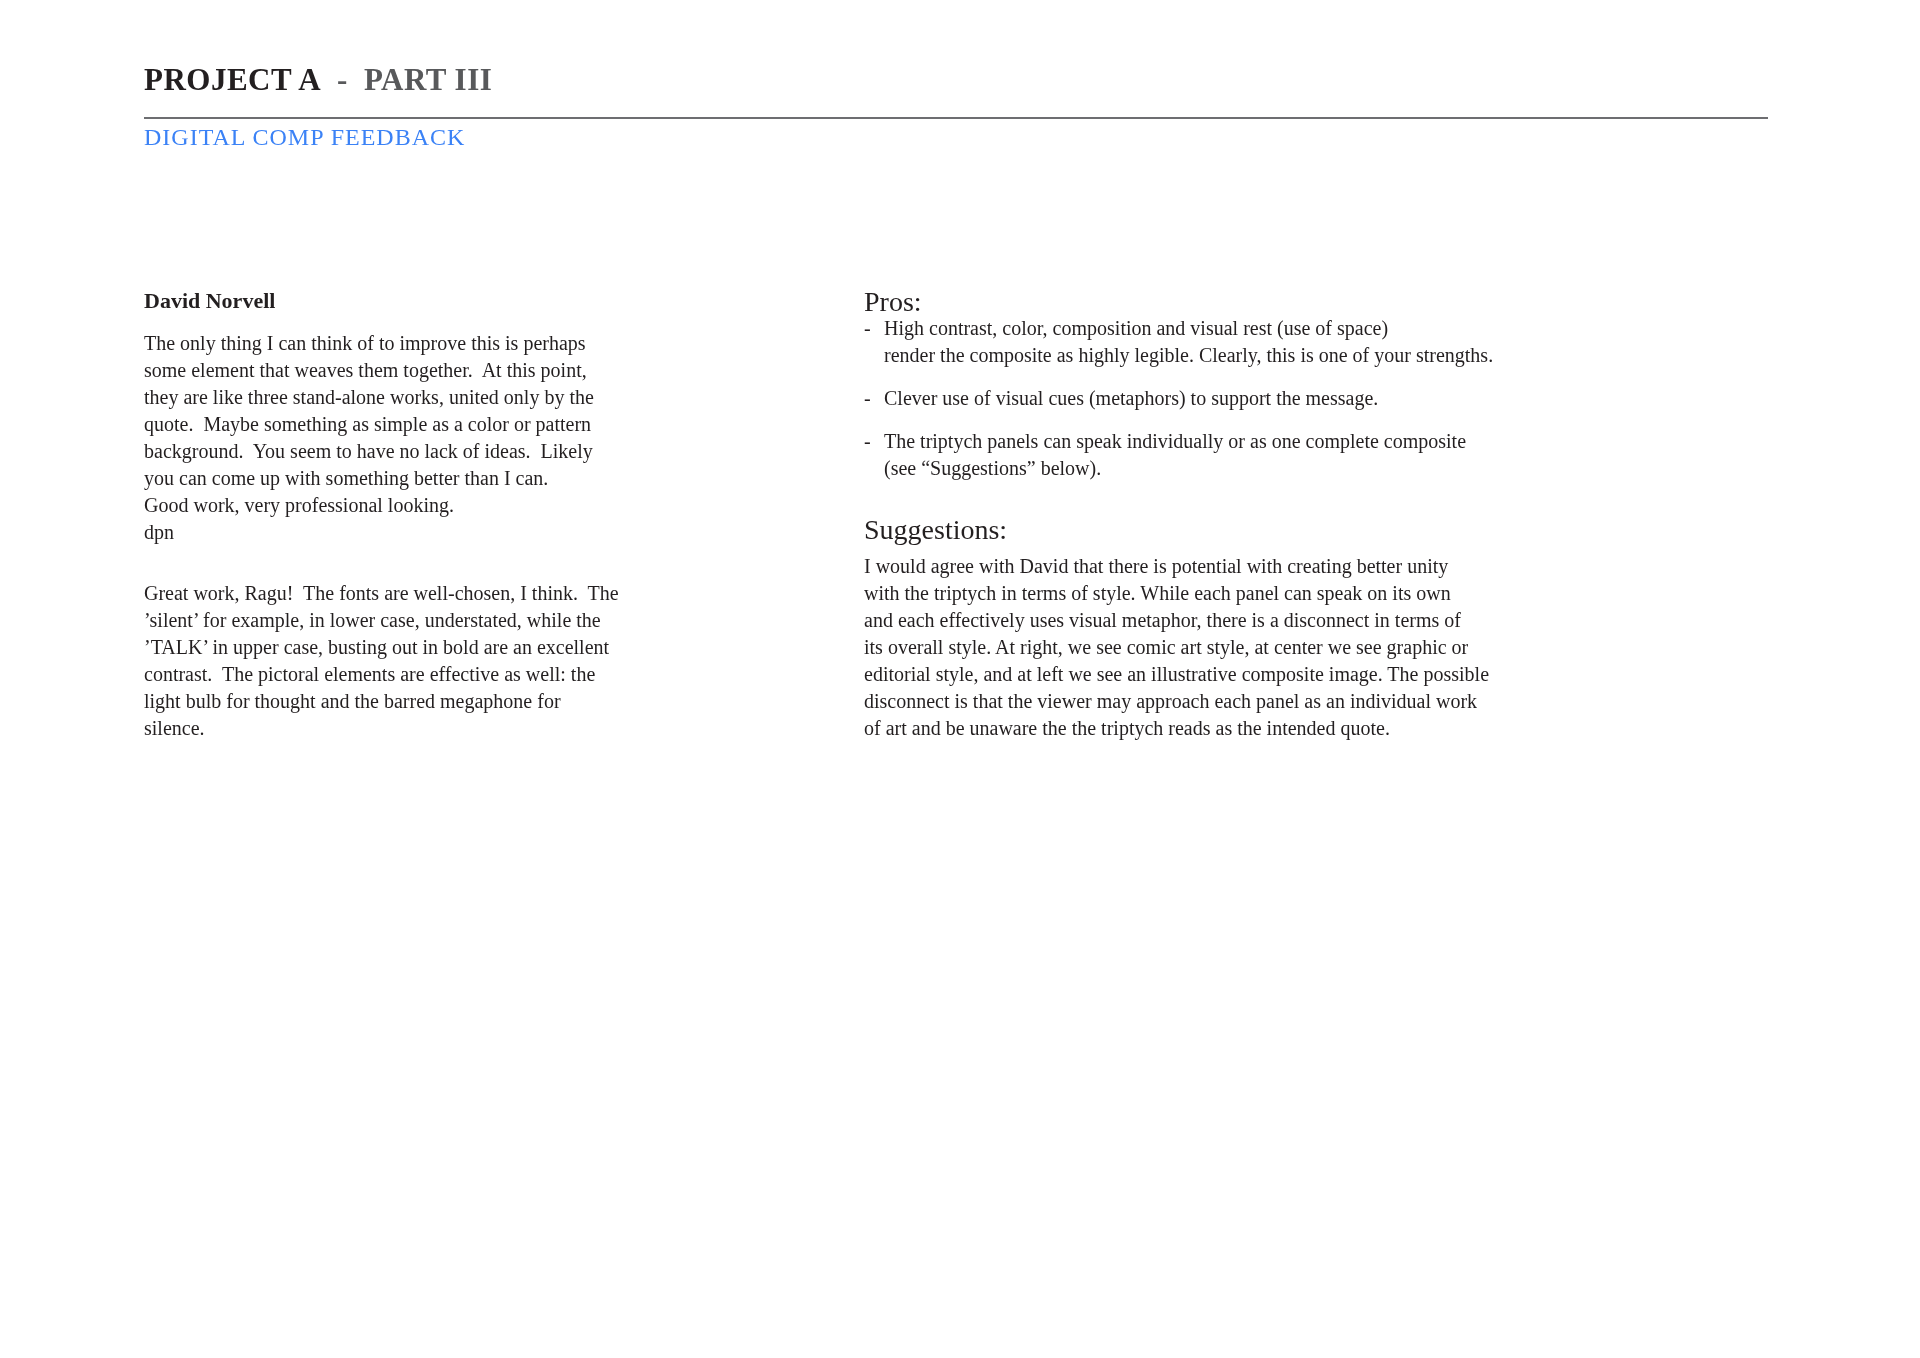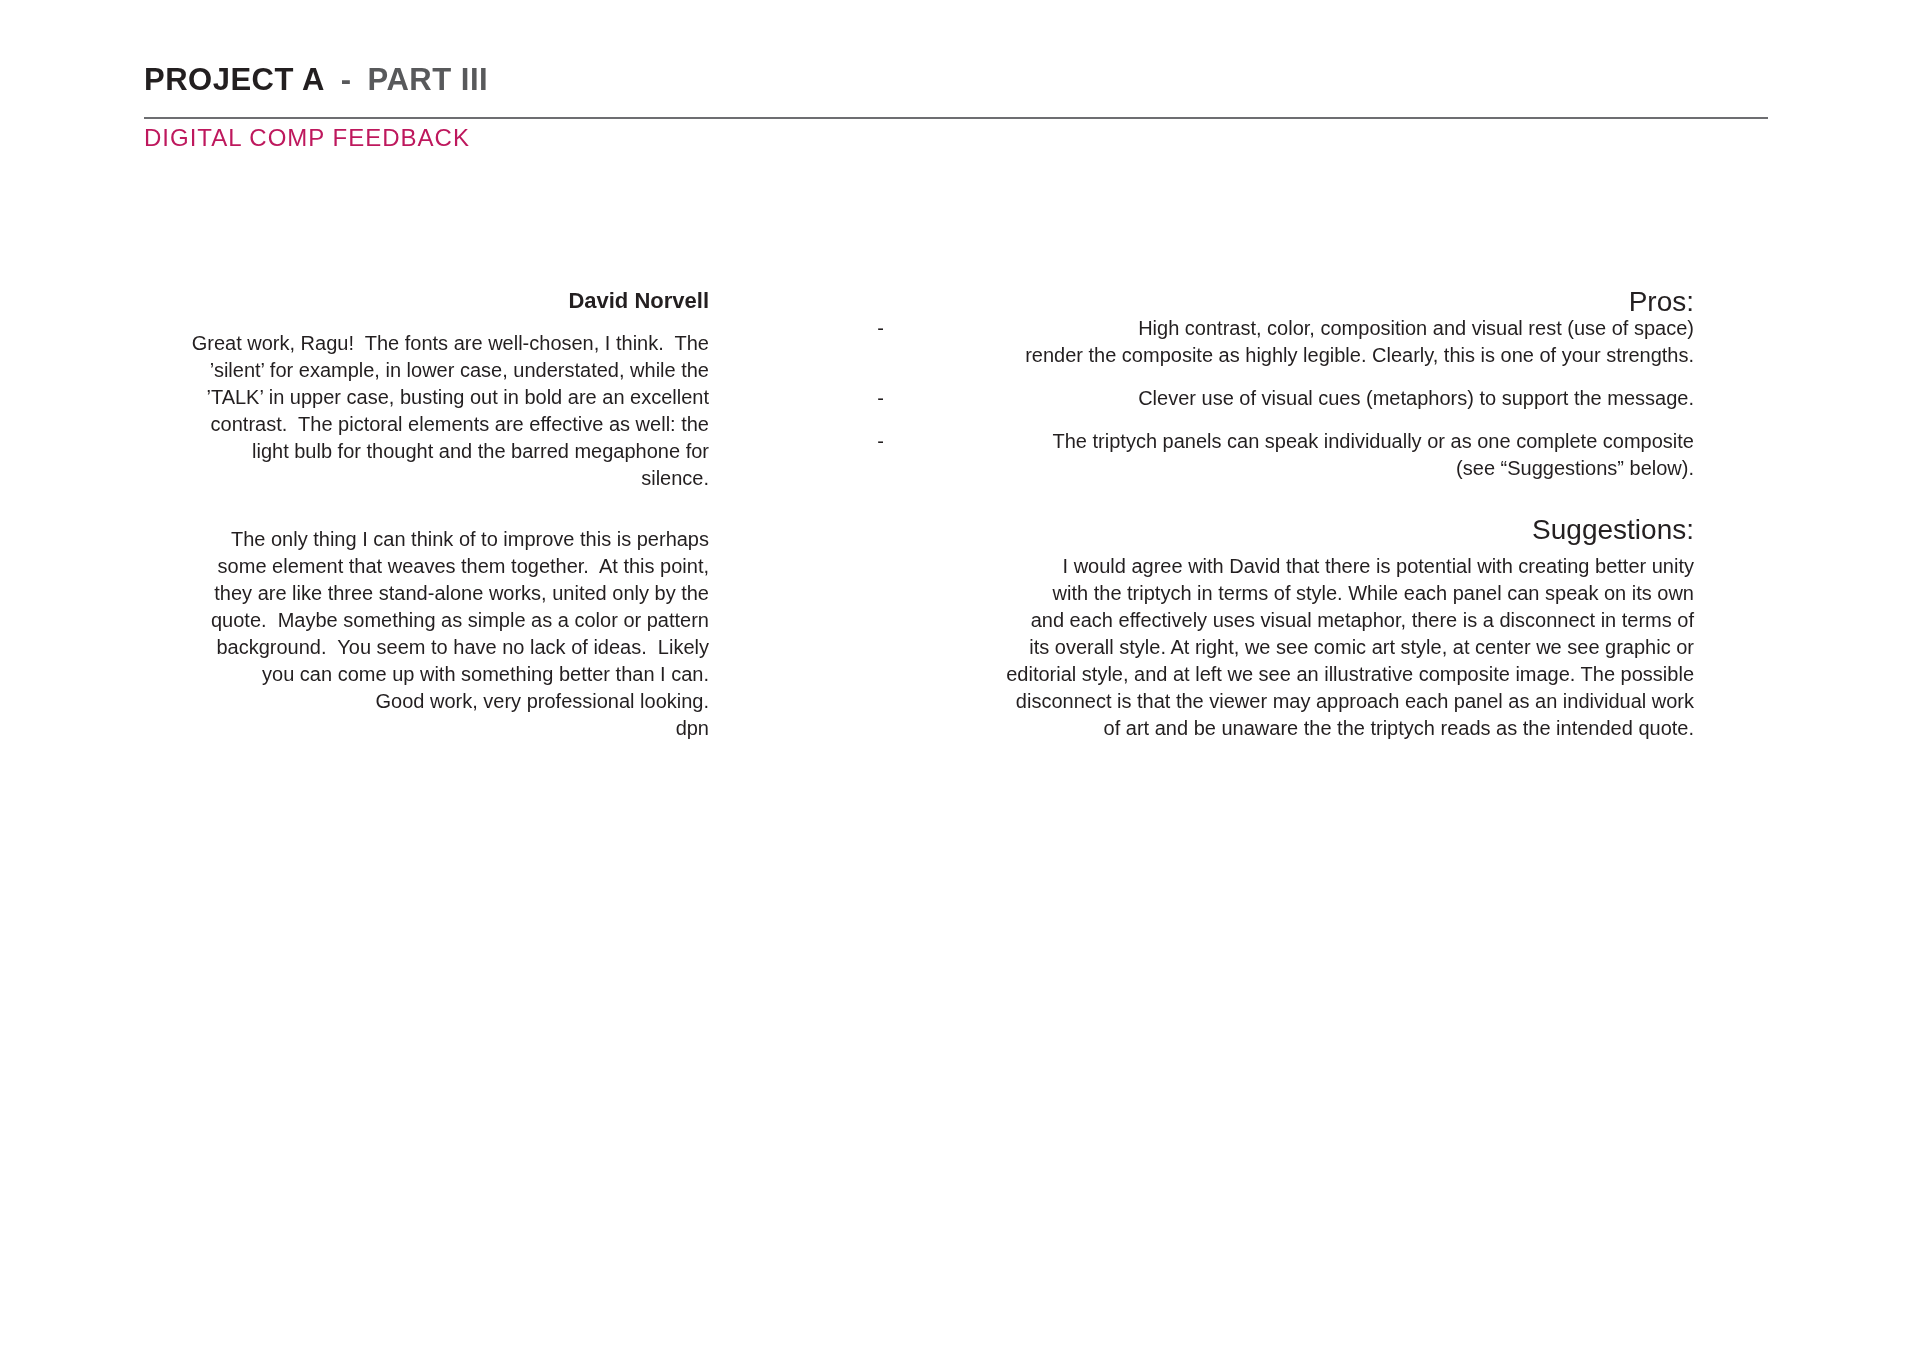--- a/index.html
+++ b/index.html
@@ -1,24 +1,23 @@
 <!DOCTYPE html>
 <html><head>
 <meta charset="utf-8">
 <style>
   html, body { margin: 0; padding: 0; background: #ffffff; }
   .page {
     position: relative;
     width: 1768px;
     height: 1358px;
     background: #ffffff;
-    font-family: Liberation Sans, sans-serif;
+    font-family: Liberation Serif, serif;
     color: #231f20;
     overflow: hidden;
-    text-align: right;
   }
 
   
   .header-title {
     position: absolute;
     left: 144px;
     top: 62px;
     font-size: 31px;
     font-weight: bold;
     letter-spacing: 0.5px;
@@ -33,21 +32,21 @@
     width: 1749px;
     height: 2px;
     background: #6d6e71;
   }
   .header-subtitle {
     position: absolute;
     left: 144px;
     top: 124px;
     font-size: 24px;
     letter-spacing: 1px;
-    color: #be185d;
+    color: #3b82f6;
     white-space: nowrap;
   }
 
   
   .col { position: absolute; top: 288px; }
   .col-left  { left: 144px; width: 565px; }
   .col-right { left: 864px; width: 830px; }
 
   .author-line { font-size: 22px; margin-bottom: 16px; white-space: nowrap; }
   .author-name { font-weight: bold; }
@@ -102,34 +101,34 @@
   <div class="header-title">
     <span>PROJECT A</span><span class="title-sep">-</span><span class="title-part">PART III</span>
   </div>
   <div class="header-rule"></div>
   <div class="header-subtitle">DIGITAL COMP FEEDBACK</div>
 
   <div class="col col-left">
     <div class="author-line">
       <span class="author-name">David Norvell</span>
     </div>
-    <div class="body-text para">Great work, Ragu!  The fonts are well-chosen, I think.  The
-’silent’ for example, in lower case, understated, while the
-’TALK’ in upper case, busting out in bold are an excellent
-contrast.  The pictoral elements are effective as well: the
-light bulb for thought and the barred megaphone for
-silence.</div>
     <div class="body-text para">The only thing I can think of to improve this is perhaps
 some element that weaves them together.  At this point,
 they are like three stand-alone works, united only by the
 quote.  Maybe something as simple as a color or pattern
 background.  You seem to have no lack of ideas.  Likely
 you can come up with something better than I can.
 Good work, very professional looking.
 dpn</div>
+    <div class="body-text para">Great work, Ragu!  The fonts are well-chosen, I think.  The
+’silent’ for example, in lower case, understated, while the
+’TALK’ in upper case, busting out in bold are an excellent
+contrast.  The pictoral elements are effective as well: the
+light bulb for thought and the barred megaphone for
+silence.</div>
   </div>
 
   <div class="col col-right">
 
     <div class="section-label">Pros:</div>
 
     <div class="bullet-item">
       <span class="bullet-marker">-</span>
       <span class="body-text bullet-text">High contrast, color, composition and visual rest (use of space)
 render the composite as highly legible. Clearly, this is one of your strengths.</span>

